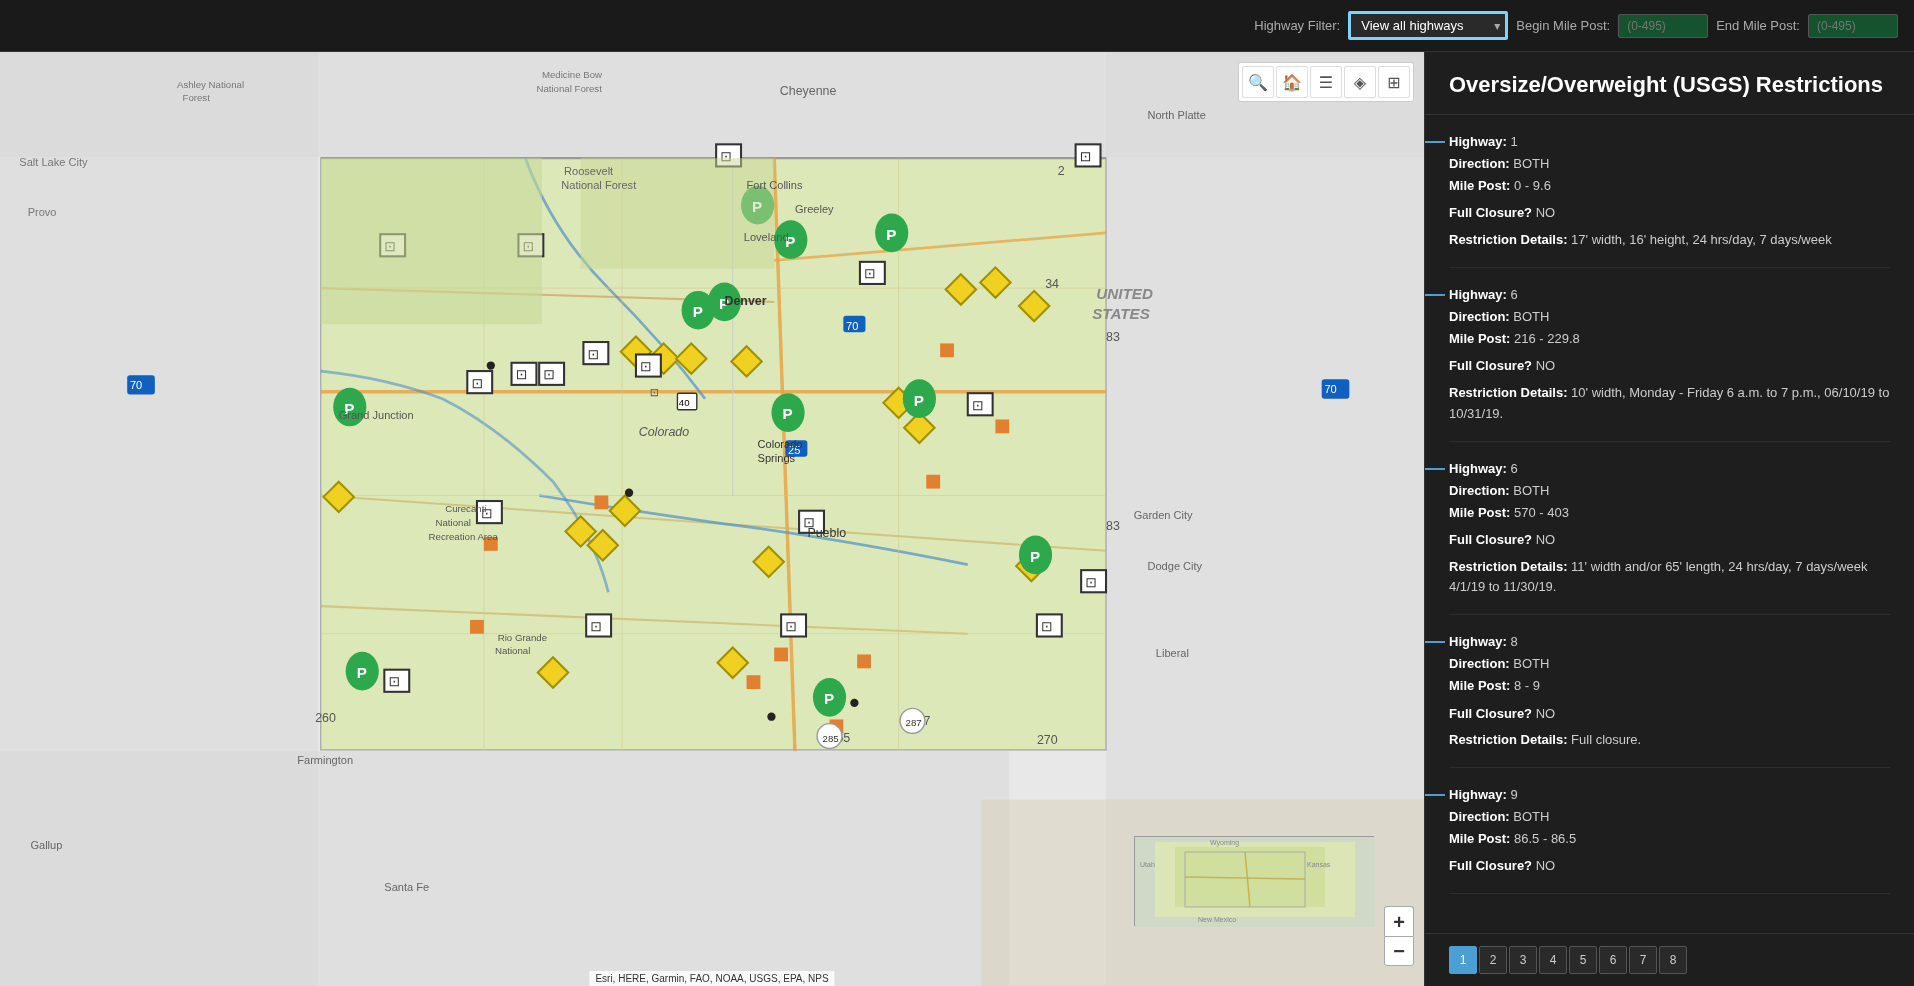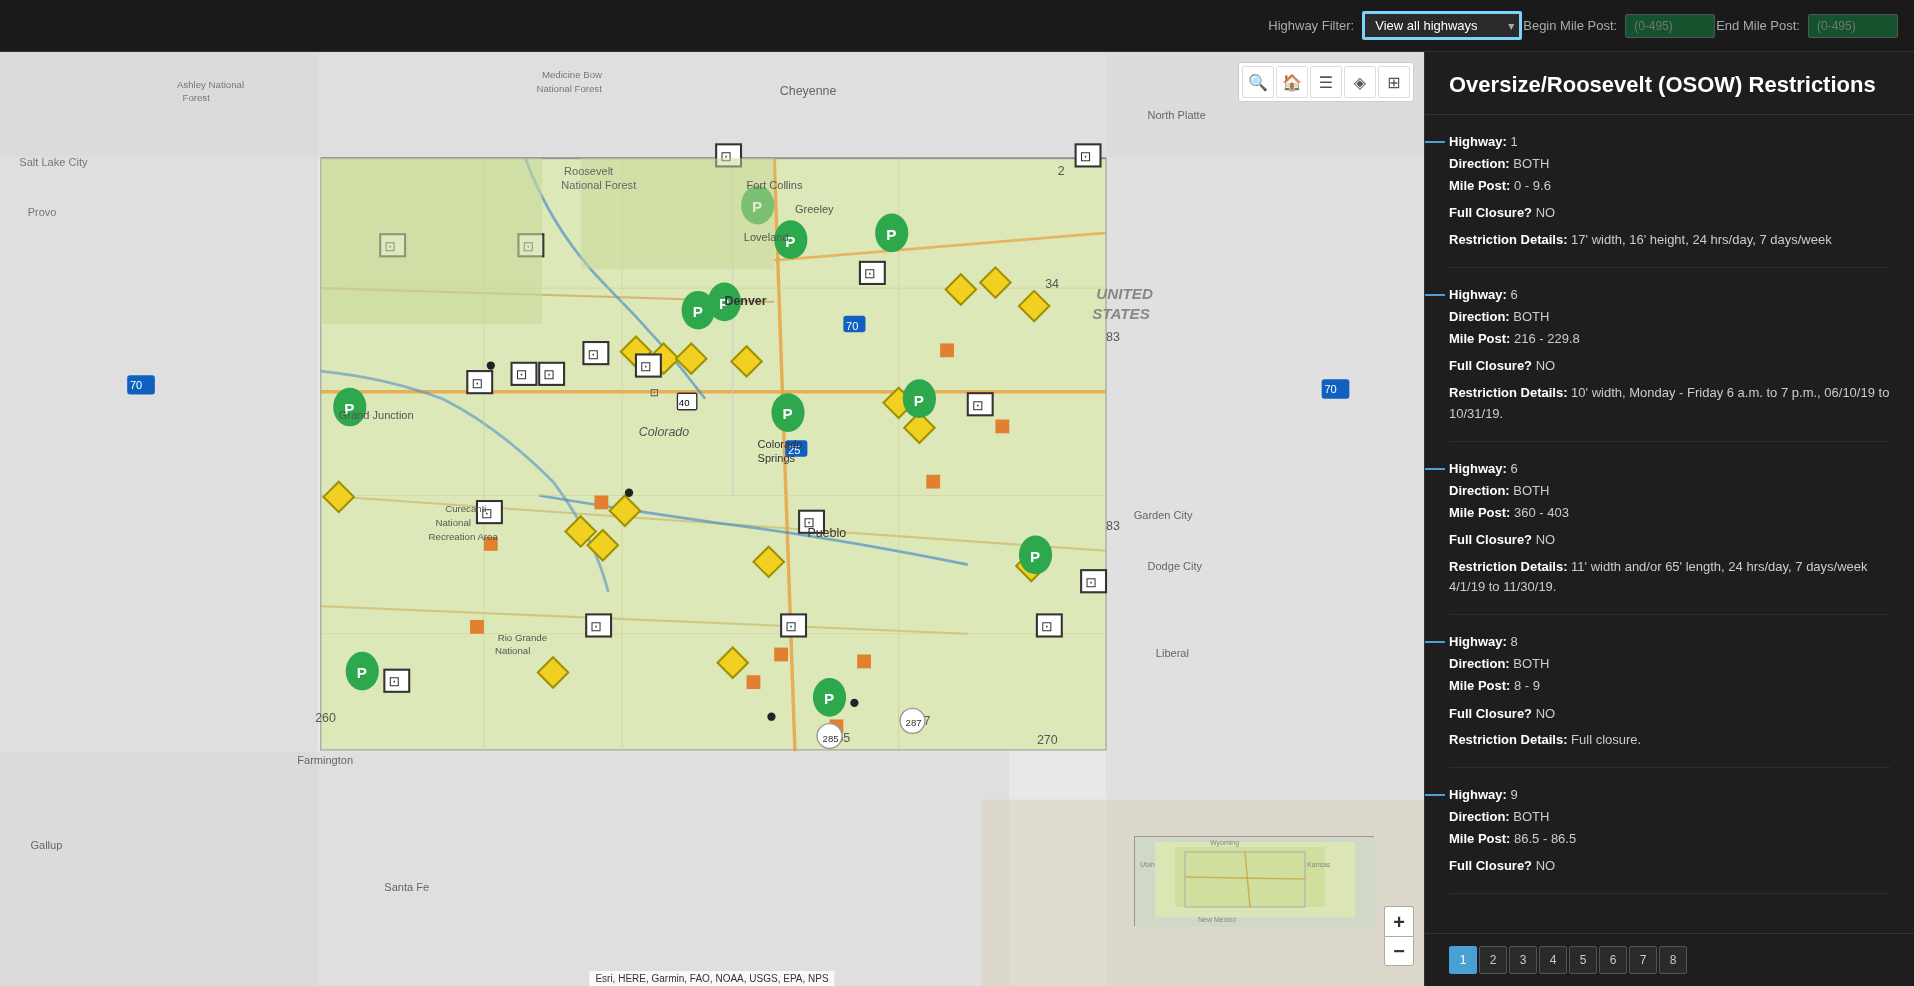--- a/index.html
+++ b/index.html
@@ -6,21 +6,21 @@
     body { font-family: Arial, sans-serif; background: #1a1a1a; color: #ccc; width: 1914px; height: 986px; overflow: hidden; }
 
     
     #top-bar {
       height: 52px;
       background: #1a1a1a;
       display: flex;
       align-items: center;
       justify-content: flex-end;
       padding: 16px 16px;
-      gap: 1px;
+      gap: 8px;
       border-bottom: 1px solid #333;
     }
     .filter-group {
       display: flex;
       align-items: center;
       gap: 8px;
       font-size: 13px;
       color: #ccc;
     }
     .filter-label { color: #aaa; font-size: 13px; }
@@ -533,21 +533,21 @@
         <text x="172" y="30" font-size="7" fill="#888" font-family="Arial">Kansas</text>
         <text x="75" y="8" font-size="7" fill="#888" font-family="Arial">Wyoming</text>
         <text x="63" y="85" font-size="7" fill="#888" font-family="Arial">New Mexico</text>
       </svg>
     </div>
 
     <div id="attribution">Esri, HERE, Garmin, FAO, NOAA, USGS, EPA, NPS</div>
   </div>
 
   <div id="right-panel">
-    <div id="panel-title">Oversize/Roosevelt (OSOW) Restrictions</div>
+    <div id="panel-title">Oversize/Overweight (USGS) Restrictions</div>
 
     <div id="panel-scroll">
 
       <div class="restriction-item">
         <div class="restriction-field">
           <span class="label">Highway:</span> <span>1</span>
         </div>
         <div class="restriction-field">
           <span class="label">Direction:</span> <span>BOTH</span>
         </div>
@@ -581,21 +581,21 @@
       </div>
 
       <div class="restriction-item">
         <div class="restriction-field">
           <span class="label">Highway:</span> <span>6</span>
         </div>
         <div class="restriction-field">
           <span class="label">Direction:</span> <span>BOTH</span>
         </div>
         <div class="restriction-field">
-          <span class="label">Mile Post:</span> <span>360 - 403</span>
+          <span class="label">Mile Post:</span> <span>570 - 403</span>
         </div>
         <div class="full-closure-line">
           <span class="label">Full Closure?</span> <span>NO</span>
         </div>
         <div class="full-closure-line">
           <span class="label">Restriction Details:</span> <span>11' width and/or 65' length, 24 hrs/day, 7 days/week 4/1/19 to 11/30/19.</span>
         </div>
       </div>
 
       <div class="restriction-item">

